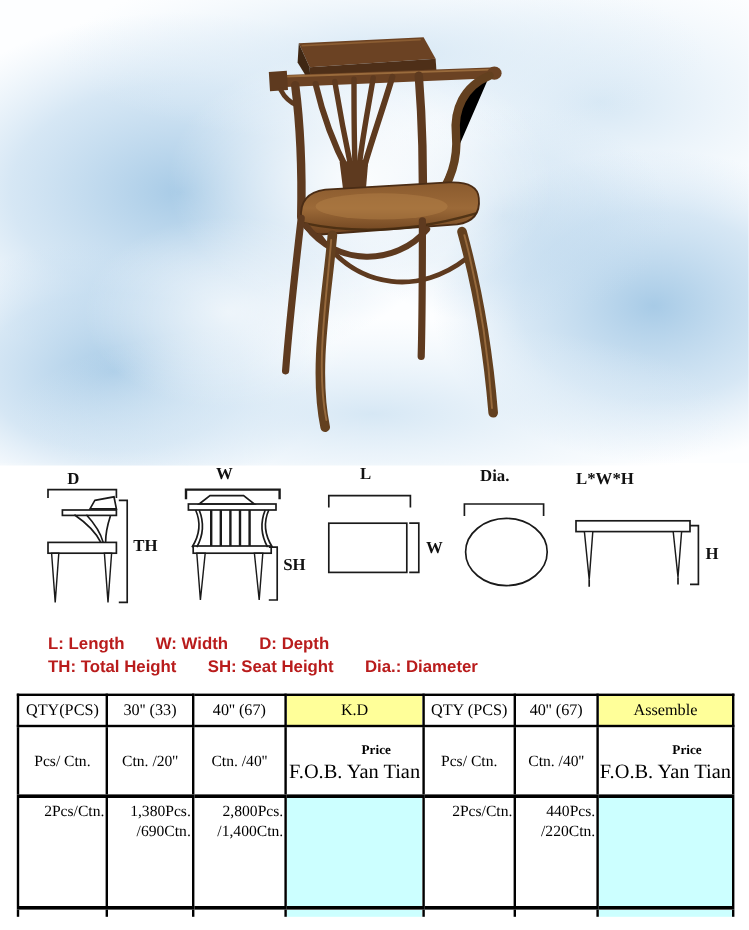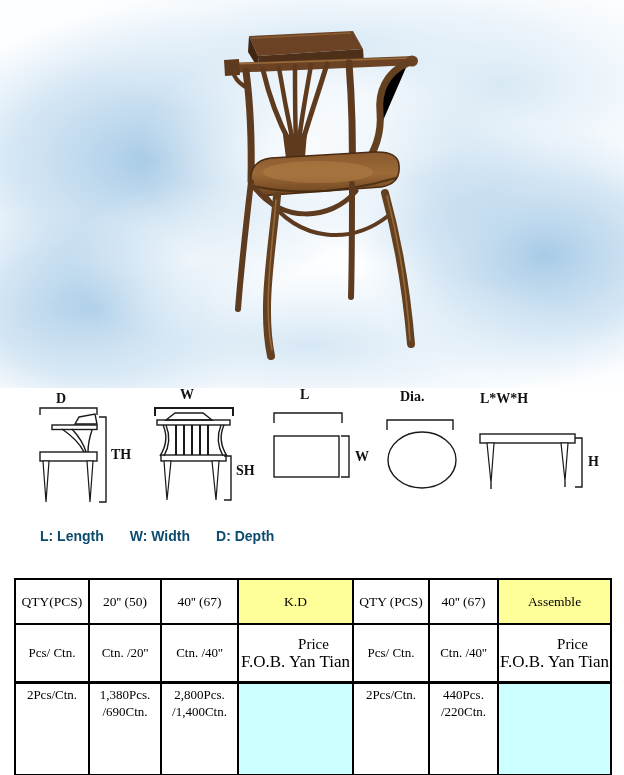--- a/index.html
+++ b/index.html
@@ -22,43 +22,43 @@
   .diagrams polygon.leg { fill:#fff; stroke-width:1.2; }
   .diagrams text {
     font-family:"Liberation Serif", serif; font-weight:bold; font-size:14px;
     fill:#111; stroke:none;
   }
 
   
   .legend {
     position:absolute; top:527px; left:40px;
     font-family:"Liberation Sans", sans-serif; font-weight:bold;
-    font-size:14px; line-height:19px; color:#0c4a6e;
+    font-size:14px; line-height:19px; color:#b91c1c;
   }
   .legend-line span { margin-right:26px; white-space:nowrap; }
 
   
   .table-wrap { position:absolute; top:578px; left:14px; }
   table.spec {
     border-collapse:collapse; table-layout:fixed; width:596px;
     font-family:"Liberation Serif", serif;
   }
   table.spec td {
     border:2px solid var(--border,#000);
     text-align:center; vertical-align:middle;
     font-size:13px; padding:0; overflow:hidden;
   }
-  tr.hdr td  { height:45px; font-size:13.5px; }
+  tr.hdr td  { height:26px; font-size:13.5px; }
   tr.sub td  { height:58px; }
-  tr.dat td  { height:93px; vertical-align:top; text-align:center; padding:2px 1px; line-height:17px; border-top:3px solid var(--border,#000); }
+  tr.dat td  { height:93px; vertical-align:top; text-align:right; padding:2px 1px; line-height:17px; border-top:3px solid var(--border,#000); }
   tr.cut td  { height:8px; border-top:3px solid var(--border,#000); border-bottom:none; }
   td.yellow  { background:var(--yellow,#ffff99); }
   td.cyan    { background:var(--cyan,#ccffff); }
   .bold      { font-weight:normal; }
-  .price-label { font-weight:normal; font-size:15px; display:block; line-height:19px;margin-left:36px; }
+  .price-label { font-weight:bold; font-size:11px; display:block; line-height:19px;margin-left:36px; }
   .fob       { display:block; font-size:17px; line-height:16px; }
 </style>
 </head>
 <body>
 
 <div class="page">
 
   <div class="photo">
     <svg width="624" height="388" viewBox="0 0 624 388">
       <defs>
@@ -214,37 +214,40 @@
       </g>
       <polyline points="575,56 582,56 582,105 575,105"></polyline>
       <text x="588" y="84">H</text>
     </g>
   </svg>
 
   <div class="legend">
     <div class="legend-line">
       <span>L: Length</span><span>W: Width</span><span>D: Depth</span>
     </div>
+    <div class="legend-line">
+      <span>TH: Total Height</span><span>SH: Seat Height</span><span>Dia.: Diameter</span>
+    </div>
   </div>
 
   <div class="table-wrap">
     <table class="spec">
       <colgroup>
         <col style="width:74px">
           <col style="width:72px">
           <col style="width:77px">
         <col style="width:115px">
           <col style="width:76px">
           <col style="width:69px">
         <col style="width:113px">
       </colgroup>
       <tbody>
         <tr class="hdr">
           <td>QTY(PCS)</td>
-          <td>20'' (50)</td>
+          <td>30'' (33)</td>
           <td>40'' (67)</td>
           <td class="yellow">K.D</td>
           <td>QTY (PCS)</td>
           <td>40'' (67)</td>
           <td class="yellow bold">Assemble</td>
         </tr>
         <tr class="sub">
           <td>Pcs/ Ctn.</td>
           <td>Ctn. /20''</td>
           <td>Ctn. /40''</td>

